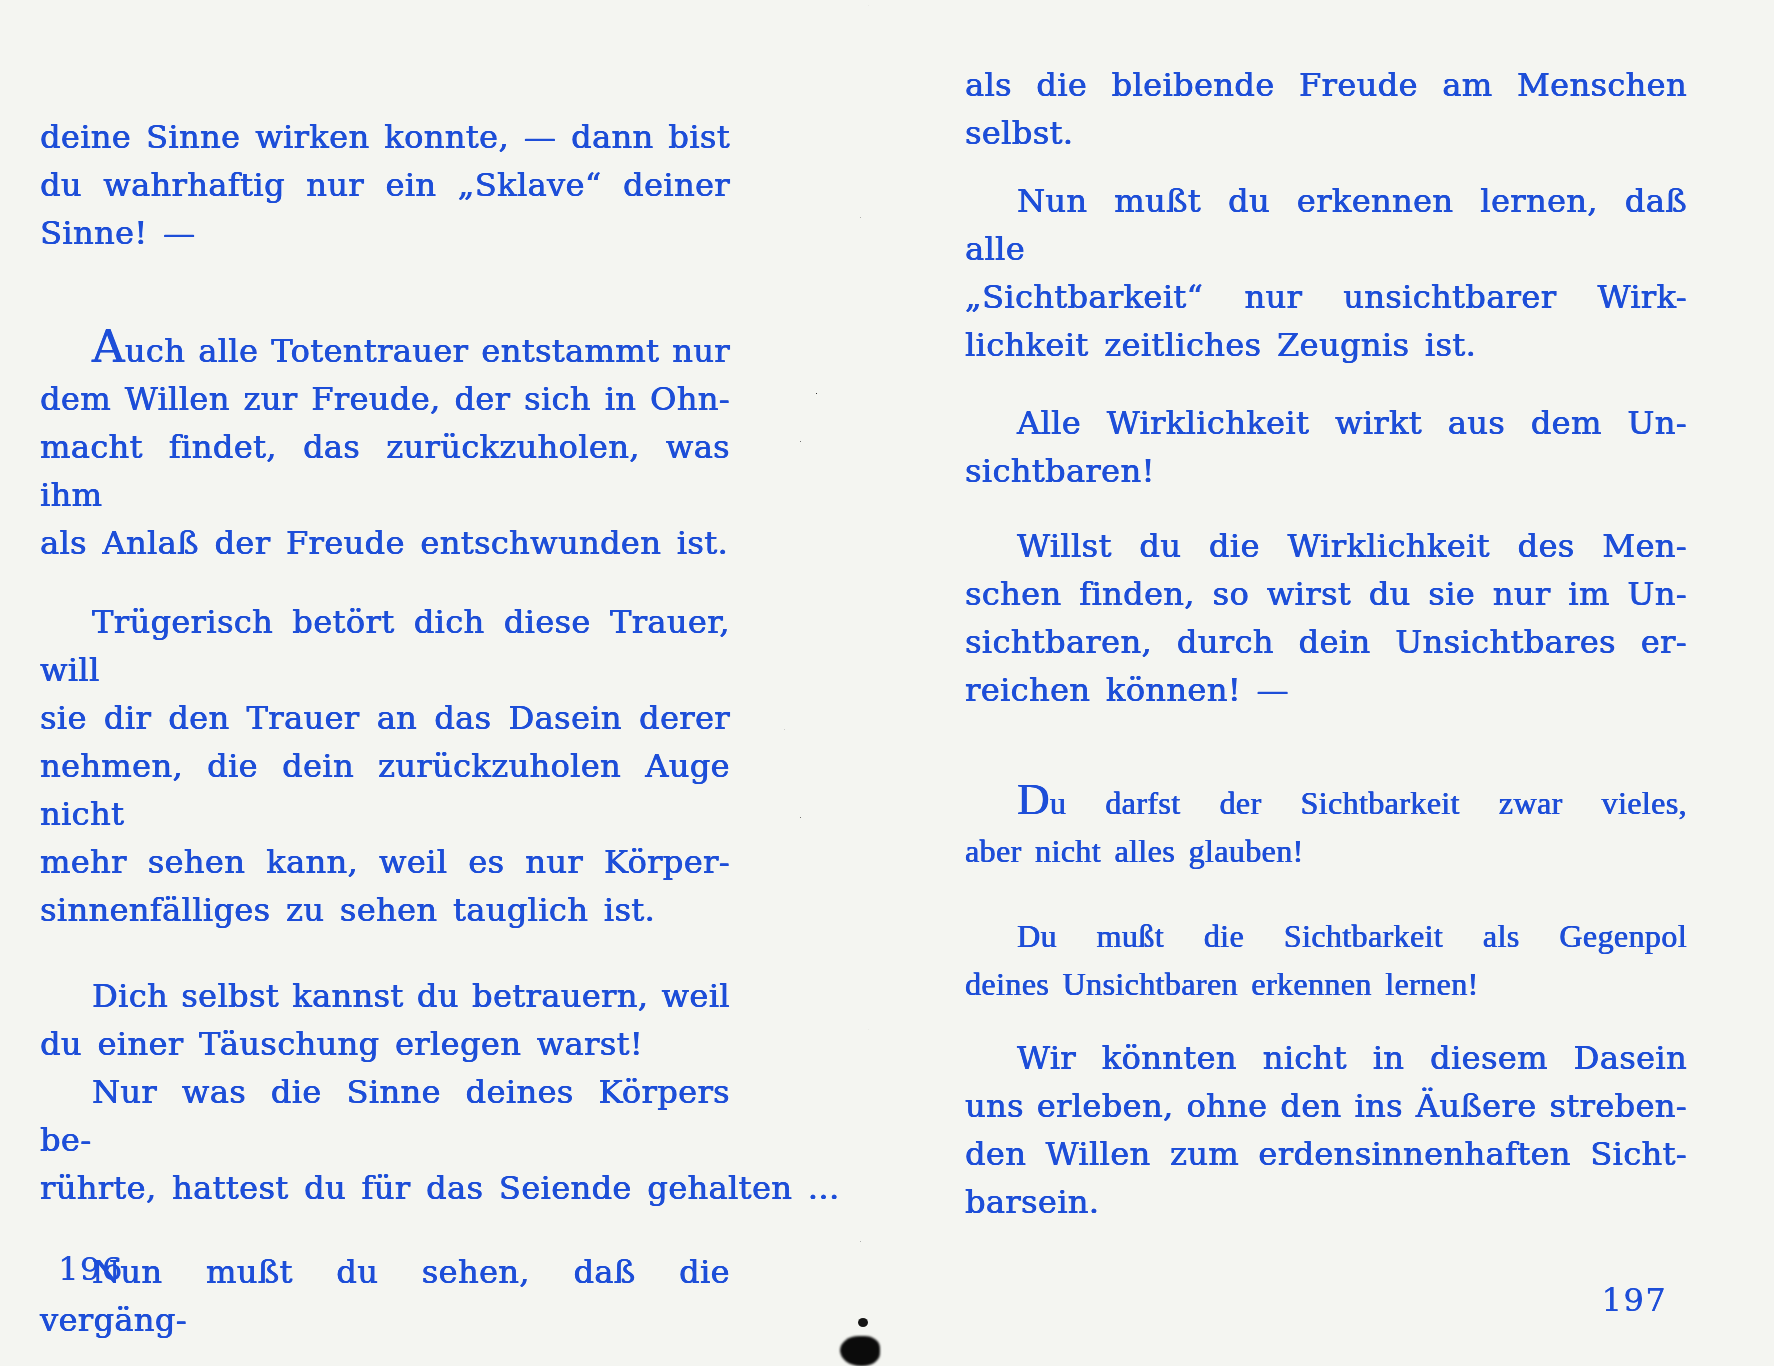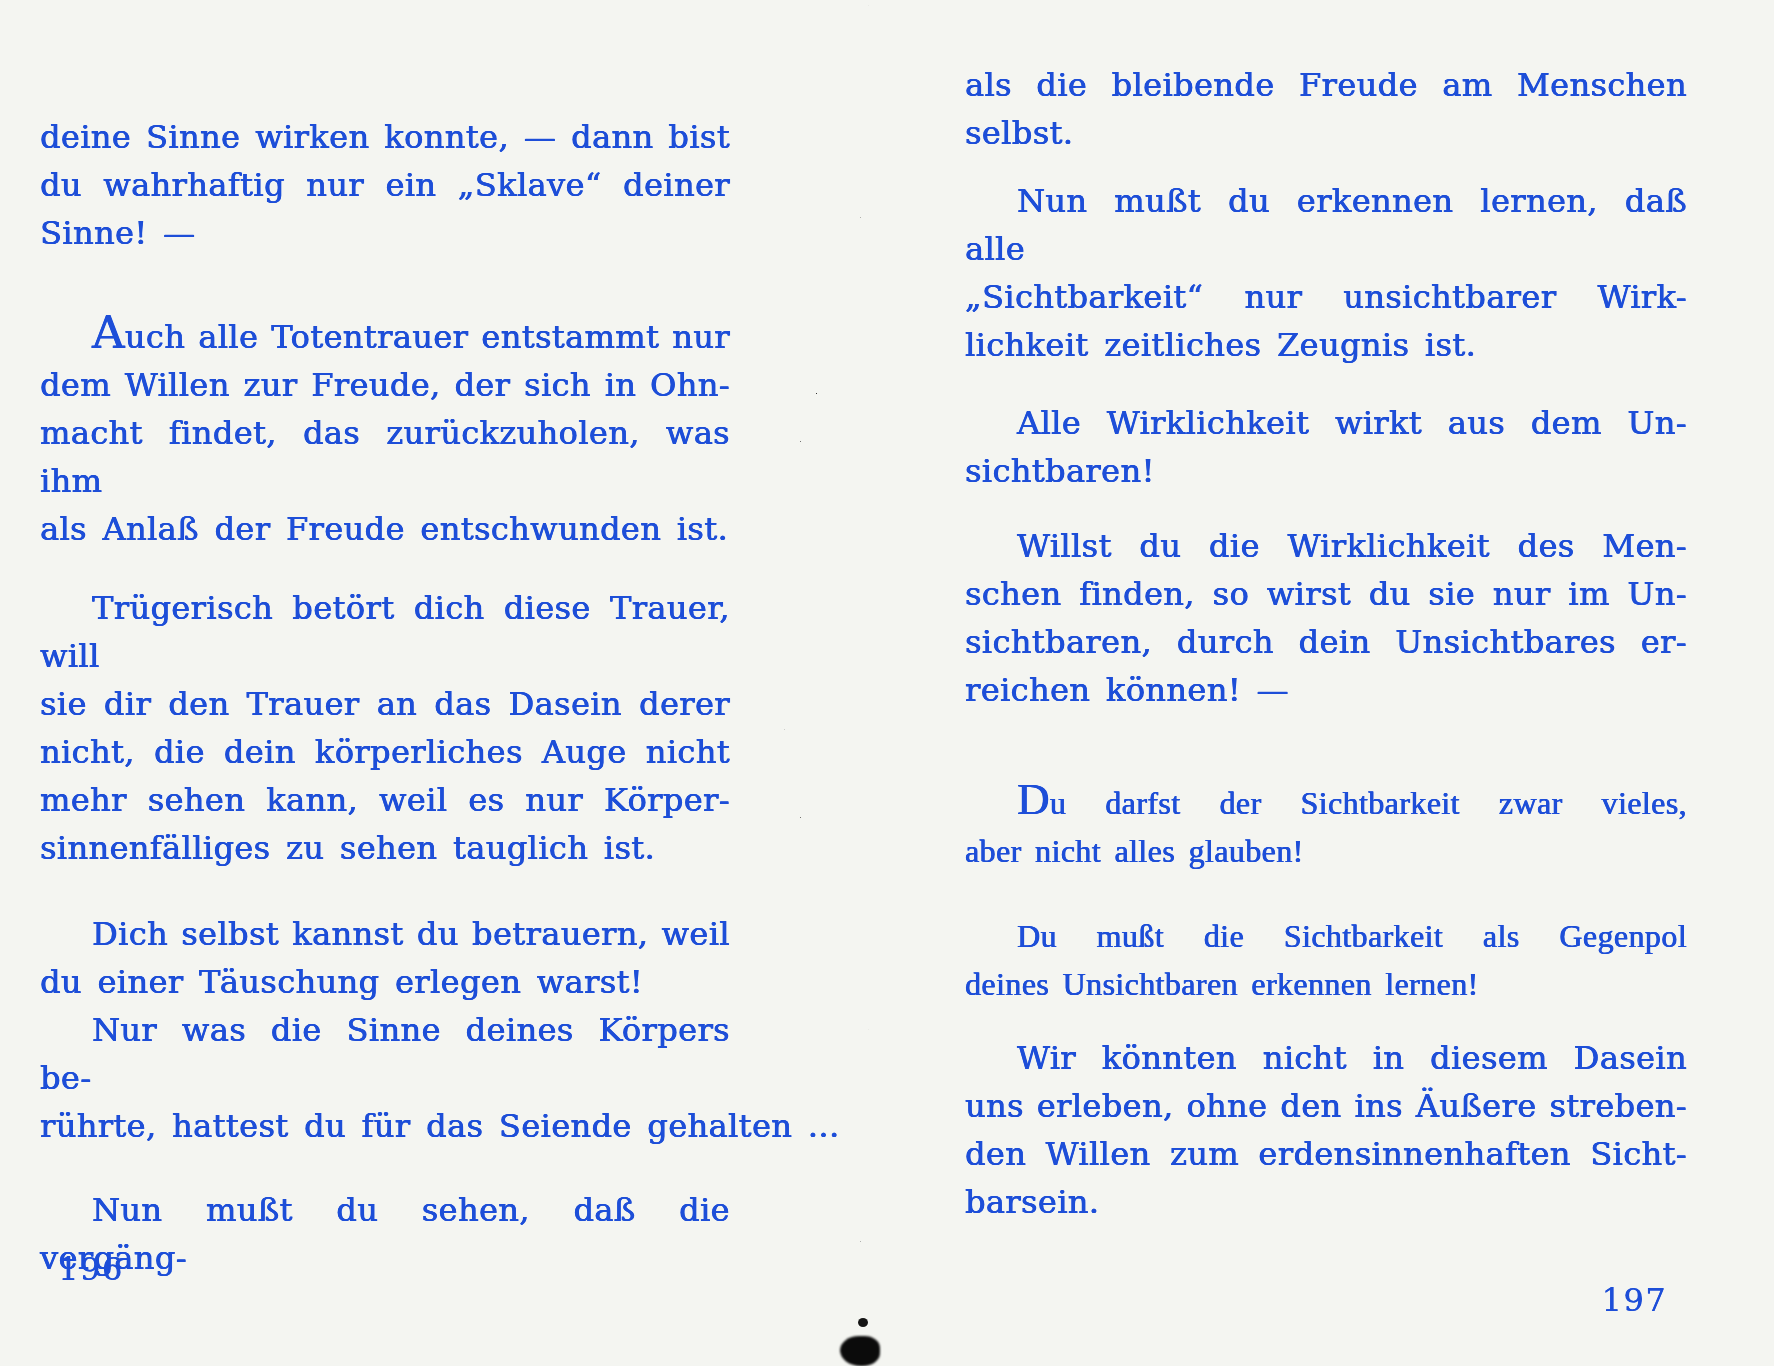--- a/index.html
+++ b/index.html
@@ -29,21 +29,21 @@
   .line.last {
     text-align: left;
     text-align-last: left;
     white-space: nowrap;
     word-spacing: 5px;
   }
   .line.indent { text-indent: 52px; }
   .initial { font-size: 45px; line-height: 1px; vertical-align: baseline; }
 
   
-  .page-left-text  .para:nth-child(2) { margin-top: 56px; }
+  .page-left-text  .para:nth-child(2) { margin-top: 70px; }
   .page-left-text  .para:nth-child(3) { margin-top: 31px; }
   .page-left-text  .para:nth-child(4) { margin-top: 38px; }
   .page-left-text  .para:nth-child(5) { }
   .page-left-text  .para:nth-child(6) { margin-top: 36px; }
   .page-right-text .para:nth-child(2) { margin-top: 20px; }
   .page-right-text .para:nth-child(3) { margin-top: 30px; }
   .page-right-text .para:nth-child(4) { margin-top: 27px; }
   .page-right-text .para:nth-child(5) { margin-top: 65px; font-family: Liberation Serif, serif; }
   .page-right-text .para:nth-child(6) { margin-top: 37px; font-family: Liberation Serif, serif; }
   .page-right-text .para:nth-child(7) { margin-top: 26px; }
@@ -113,21 +113,21 @@
       </div>
       <div class="para section">
         <div class="line indent"><span class="initial">A</span>uch alle Totentrauer entstammt nur</div>
         <div class="line">dem Willen zur Freude, der sich in Ohn-</div>
         <div class="line">macht findet, das zurückzuholen, was ihm</div>
         <div class="line last">als Anlaß der Freude entschwunden ist.</div>
       </div>
       <div class="para">
         <div class="line indent">Trügerisch betört dich diese Trauer, will</div>
         <div class="line">sie dir den Trauer an das Dasein derer</div>
-        <div class="line">nicht, die dein körperliches Auge nicht</div>
+        <div class="line">nehmen, die dein zurückzuholen Auge nicht</div>
         <div class="line">mehr sehen kann, weil es nur Körper-</div>
         <div class="line last">sinnenfälliges zu sehen tauglich ist.</div>
       </div>
       <div class="para">
         <div class="line indent">Dich selbst kannst du betrauern, weil</div>
         <div class="line last">du einer Täuschung erlegen warst!</div>
       </div>
       <div class="para">
         <div class="line indent">Nur was die Sinne deines Körpers be-</div>
         <div class="line last">rührte, hattest du für das Seiende gehalten ...</div>

